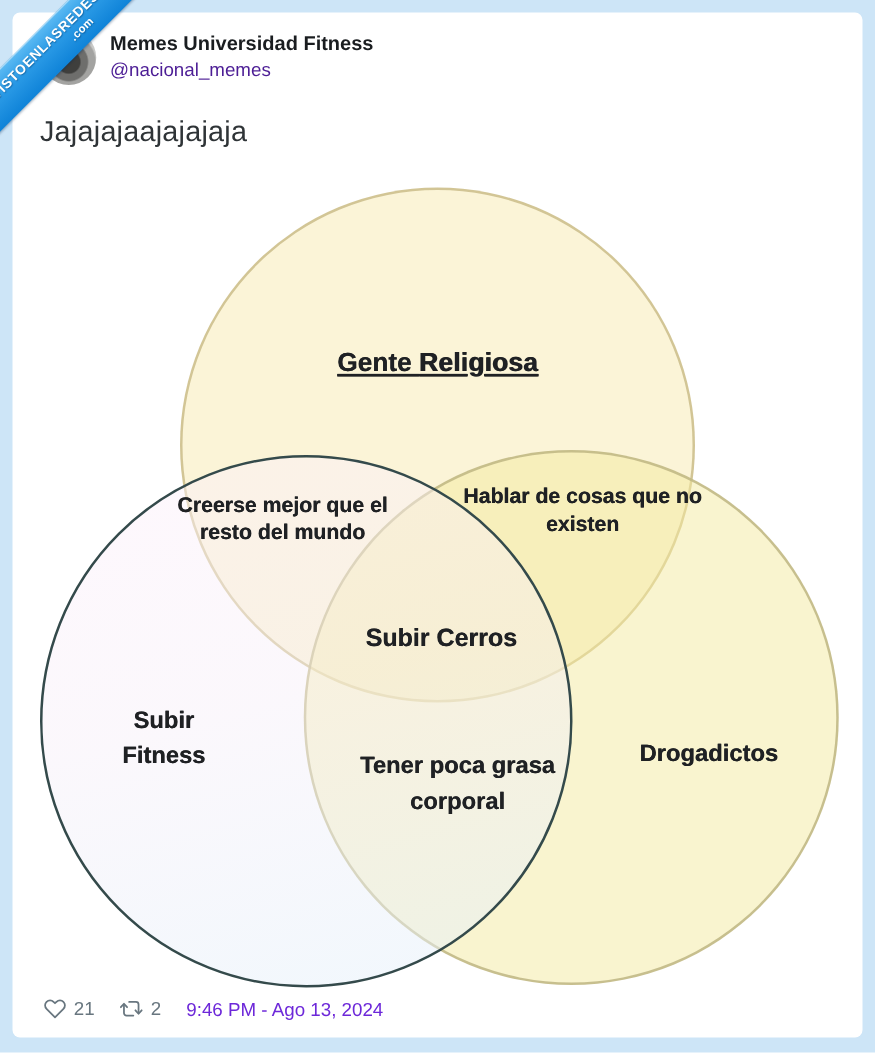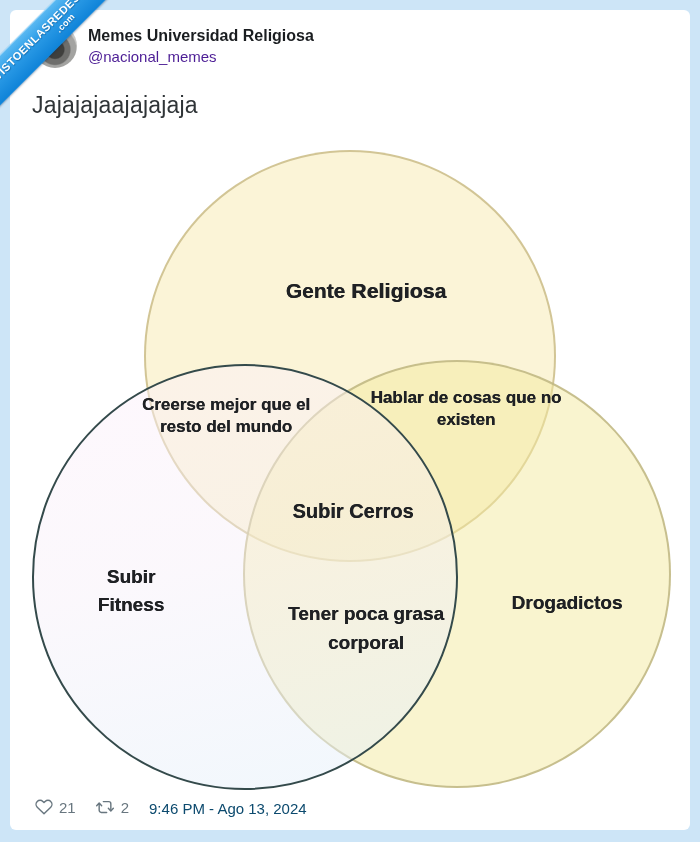--- a/index.html
+++ b/index.html
@@ -63,51 +63,51 @@
     left:32px;top:364px;width:426px;height:426px;
     background:linear-gradient(165deg, rgba(251,240,250,.48) 15%, rgba(246,238,248,.42) 45%, rgba(230,240,250,.5) 90%);
     border:2px solid #344a4b;
     z-index:4;
   }
   .vlabel{
     position:absolute;transform:translate(-50%,-50%);
     text-align:center;color:#1f2124;font-weight:700;z-index:8;
     text-shadow:.3px 0 0 currentColor;line-height:1.32;
   }
-  .lbl-religiosa{left:366px;top:291px;font-size:21px;white-space:nowrap;}
+  .lbl-religiosa{left:350px;top:291px;font-size:21px;white-space:nowrap;text-decoration:underline;}
   .lbl-religiosa .heavy{text-shadow:.7px 0 0 currentColor;letter-spacing:.2px;}
   .lbl-creerse{left:226px;top:416px;width:178px;font-size:17px;}
   .lbl-hablar{left:466px;top:409px;width:192px;font-size:17px;}
   .lbl-subir{left:353px;top:511px;font-size:20px;white-space:nowrap;}
   .lbl-fitness{left:131px;top:591px;width:110px;font-size:19px;line-height:1.45;}
   .lbl-tener{left:366px;top:628px;width:188px;font-size:19px;line-height:1.55;}
   .lbl-droga{left:567px;top:590px;font-size:19px;white-space:nowrap;margin-top:13px;}
   
   .footer{
     position:absolute;left:34px;top:797px;display:flex;align-items:flex-end;
     color:#68767f;font-size:15px;z-index:10;
   }
   .footer .cnt{margin-left:5px;}
   .footer .icon-btn{display:flex;align-items:center;cursor:pointer;}
   .footer .gap{width:18px;}
-  .timestamp{margin-left:20px;color:#0c4a6e;}
+  .timestamp{margin-left:20px;color:#6d28d9;}
   svg{display:block;}
 </style>
 </head>
 <body>
 
 <div class="card"></div>
 
 <div class="ribbon">
   <div class="l1">VISTOENLASREDES</div>
   <div class="l2">.com</div>
 </div>
 
 <div class="avatar"></div>
-<div class="disp-name">Memes Universidad Religiosa</div>
+<div class="disp-name">Memes Universidad Fitness</div>
 <div class="handle">@nacional_memes</div>
 
 <div class="tweet-text">Jajajajaajajajaja</div>
 
 <div class="circle c-top"></div>
 <div class="circle c-right"></div>
 <div class="circle c-left"></div>
 
 <div class="vlabel lbl-religiosa"><span>Gente </span><span class="heavy">Religiosa</span></div>
 

